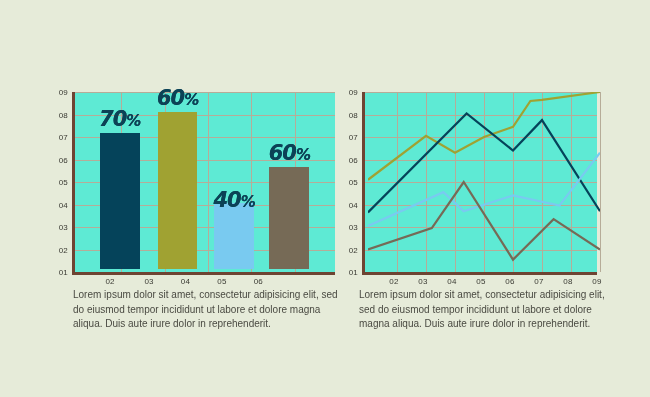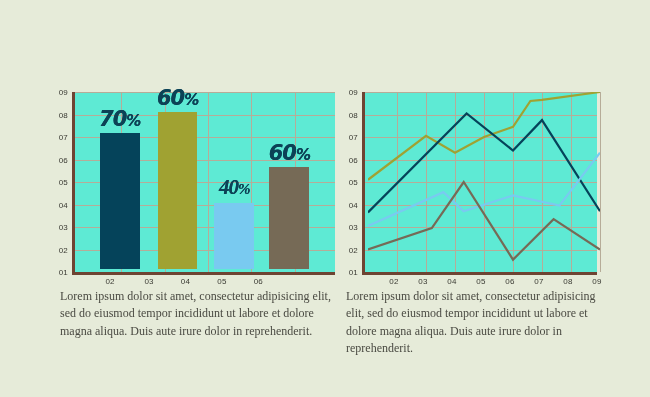--- a/index.html
+++ b/index.html
@@ -50,24 +50,25 @@
     letter-spacing:-1px;
     transform:translateX(-50%);
     white-space:nowrap;
     text-shadow:0 0 0 #0c4256;
   }
   .bar-label .pct{font-size:15px;}
 
   
   .caption{
     position:absolute;
-    font-size:12px;
+    font-size:10px;
     line-height:1.45;
     color:#4a4a42;
-    font-family:Liberation Serif, serif;
+    font-family:Liberation Sans, sans-serif;
+    margin-left:13px;
   }
 
   svg{display:block;}
 </style>
 </head>
 <body>
 
 <div class="canvas">
 
   <div class="panel" style="left:52px;top:92px;width:285px;height:240px;">
@@ -99,21 +100,21 @@
           <div class="gridline-v" style="left: 133px; background: rgb(182, 172, 152);"></div>
           <div class="gridline-v" style="left: 176.333px; background: rgb(182, 172, 152);"></div>
           <div class="gridline-v" style="left: 219.667px; background: rgb(182, 172, 152);"></div>
         </div>
       <div id="bar-bars" style="position:absolute;left:3px;right:0;top:0;bottom:3px;">
           <div class="bar" style="left: 8.5%; width: 15.5%; height: 136.125px; background: rgb(5, 67, 90);"></div>
           <div class="bar-label" style="left: 16.25%; bottom: 138.125px; color: rgb(12, 66, 86);"><span>70</span><span class="pct">%</span></div>
           <div class="bar" style="left: 31%; width: 15.5%; height: 157.5px; background: rgb(160, 162, 50);"></div>
           <div class="bar-label" style="left: 38.75%; bottom: 159.5px; color: rgb(12, 66, 86);"><span>60</span><span class="pct">%</span></div>
           <div class="bar" style="left: 53%; width: 15.5%; height: 66.375px; background: rgb(121, 202, 240);"></div>
-          <div class="bar-label" style="left: 60.75%; bottom: 69px; color: rgb(12, 66, 86); font-family: Liberation Serif, serif;"><span>40</span><span class="pct">%</span></div>
+          <div class="bar-label" style="left: 60.75%; bottom: 57px; color: rgb(12, 66, 86);"><span>40</span><span class="pct">%</span></div>
           <div class="bar" style="left: 74.5%; width: 15.5%; height: 102.375px; background: rgb(118, 106, 86);"></div>
           <div class="bar-label" style="left: 82.25%; bottom: 104.375px; color: rgb(12, 66, 86);"><span>60</span><span class="pct">%</span></div>
         </div>
     </div>
 
     <div class="xlabels" style="left:20px;top:185px;width:263px;height:14px;" id="bar-xlabels">
         <div class="xlabel" style="left: 38.1px;">02</div>
         <div class="xlabel" style="left: 77.1px;">03</div>
         <div class="xlabel" style="left: 113.5px;">04</div>
         <div class="xlabel" style="left: 149.9px;">05</div>

